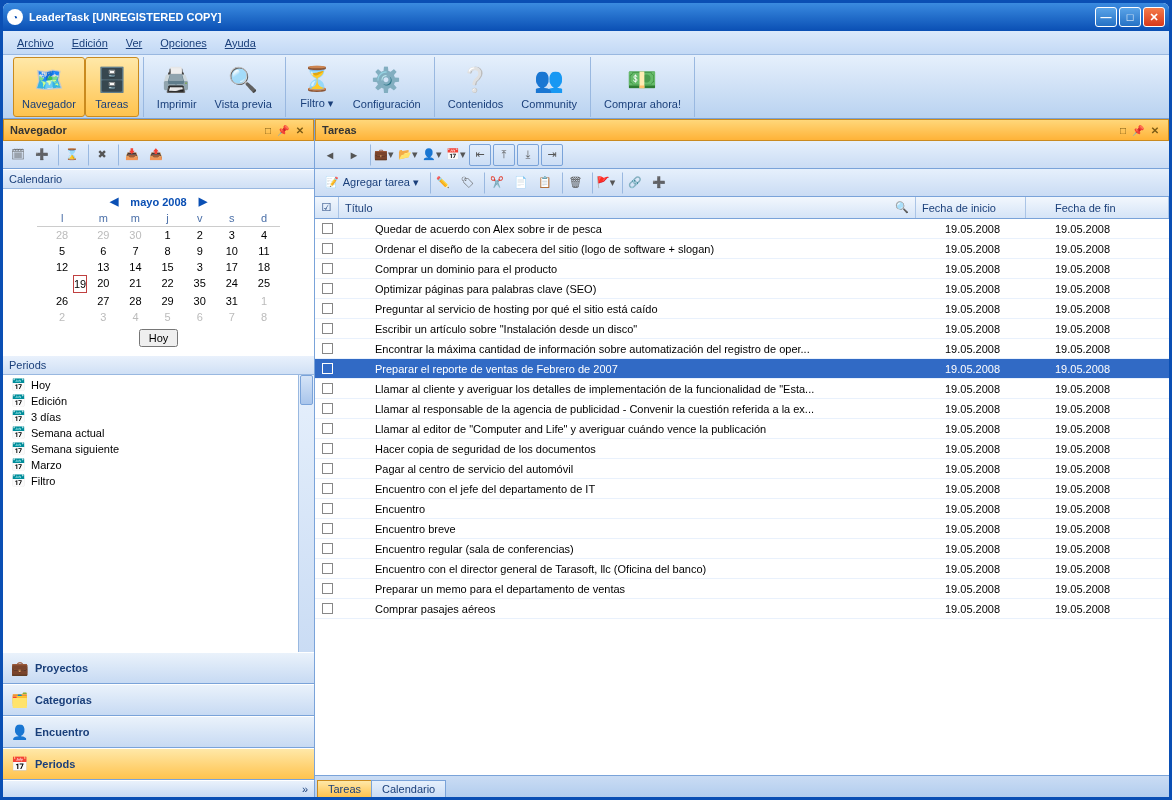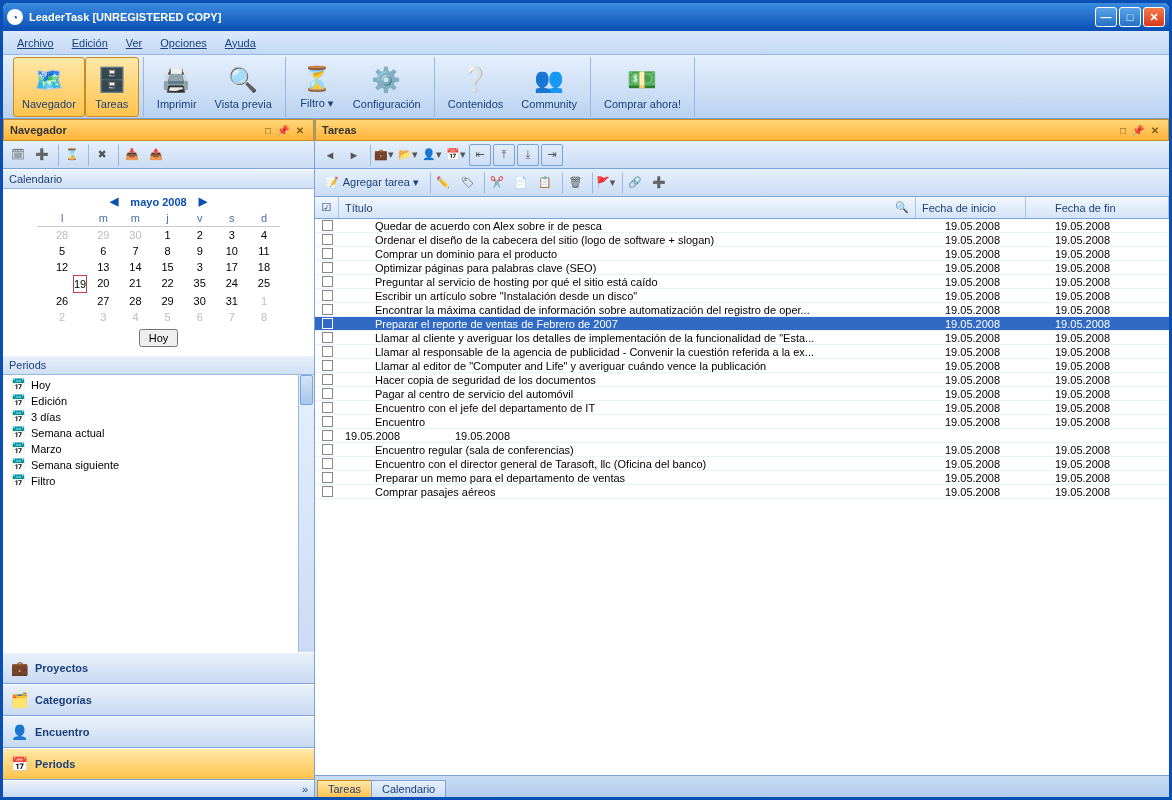--- a/index.html
+++ b/index.html
@@ -53,21 +53,21 @@
 .addtask { display:flex; align-items:center; padding:2px 6px; cursor:pointer; color:#1a3f7a; gap:4px; }
 .table-wrap { flex:1; background:#fff; display:flex; flex-direction:column; overflow:hidden; }
 .thead { display:flex; background:linear-gradient(#f2f7fd,#d5e4f7); border-bottom:1px solid #7aa3d9; height:22px; align-items:center; }
 .th { padding:0 6px; border-right:1px solid #aac4e6; height:100%; display:flex; align-items:center; color:#1a3f7a; }
 .th.chk { width:24px; justify-content:center; }
 .th.title { flex:1; position:relative; }
 .th.title .srch { position:absolute; right:6px; color:#888; }
 .th.d1 { width:110px; }
 .th.d2 { width:120px;margin-left:23px; }
 .tbody { flex:1; overflow:auto; }
-.row { display:flex; height:14px; align-items:center; border-bottom:1px solid #e9f1fc; }
+.row { display:flex; height:20px; align-items:center; border-bottom:1px solid #e9f1fc; }
 .row.sel { background:#316ac5; color:#fff; }
 .cell { padding:0 6px; }
 .cell.chk { width:24px; display:flex; justify-content:center; }
 .cb { width:11px; height:11px; border:1px solid #888; background:#fff; }
 .row.sel .cb { background:#316ac5; border-color:#fff; }
 .cell.title { flex:1; padding-left:36px; white-space:nowrap; overflow:hidden; text-overflow:ellipsis; }
 .cell.d1 { width:110px; }
 .cell.d2 { width:120px; }
 .bottom-tabs { display:flex; background:linear-gradient(#cadcf4,#b2cdee); border-top:1px solid #7aa3d9; height:22px; align-items:flex-end; padding:0 2px; }
 .btab { padding:2px 10px; border:1px solid #7aa3d9; border-bottom:none; background:linear-gradient(#e6f0fc,#cadcf4); color:#1a3f7a; margin-right:-1px; cursor:pointer; }
@@ -224,22 +224,22 @@
             <div class="dim">8</div>
           </div>
         <div class="cal-hoy"><button>Hoy</button></div>
       </div>
       <div class="section-label">Periods</div>
       <div class="period-list" id="periodlist">
         <div class="period-item">Hoy</div>
           <div class="period-item">Edición</div>
           <div class="period-item">3 días</div>
           <div class="period-item">Semana actual</div>
+          <div class="period-item">Semana siguiente</div>
           <div class="period-item">Marzo</div>
-          <div class="period-item">Semana siguiente</div>
           <div class="period-item">Filtro</div>
           <div class="scroll-hint">
             <div class="thumb"></div>
           </div>
       </div>
       <div class="navstack" id="navstack">
           <div class="navbtn">
             <span class="ni">💼</span>
             <span>Proyectos</span>
           </div>
@@ -425,20 +425,21 @@
                 <div class="cb"></div>
               </div>
               <div class="cell title">Encuentro</div>
               <div class="cell d1">19.05.2008</div>
               <div class="cell d2">19.05.2008</div>
             </div>
             <div class="row">
               <div class="cell chk">
                 <div class="cb"></div>
               </div>
+              <div class="cell title">Encuentro breve</div>
               <div class="cell d1">19.05.2008</div>
               <div class="cell d2">19.05.2008</div>
             </div>
             <div class="row">
               <div class="cell chk">
                 <div class="cb"></div>
               </div>
               <div class="cell title">Encuentro regular (sala de conferencias)</div>
               <div class="cell d1">19.05.2008</div>
               <div class="cell d2">19.05.2008</div>

